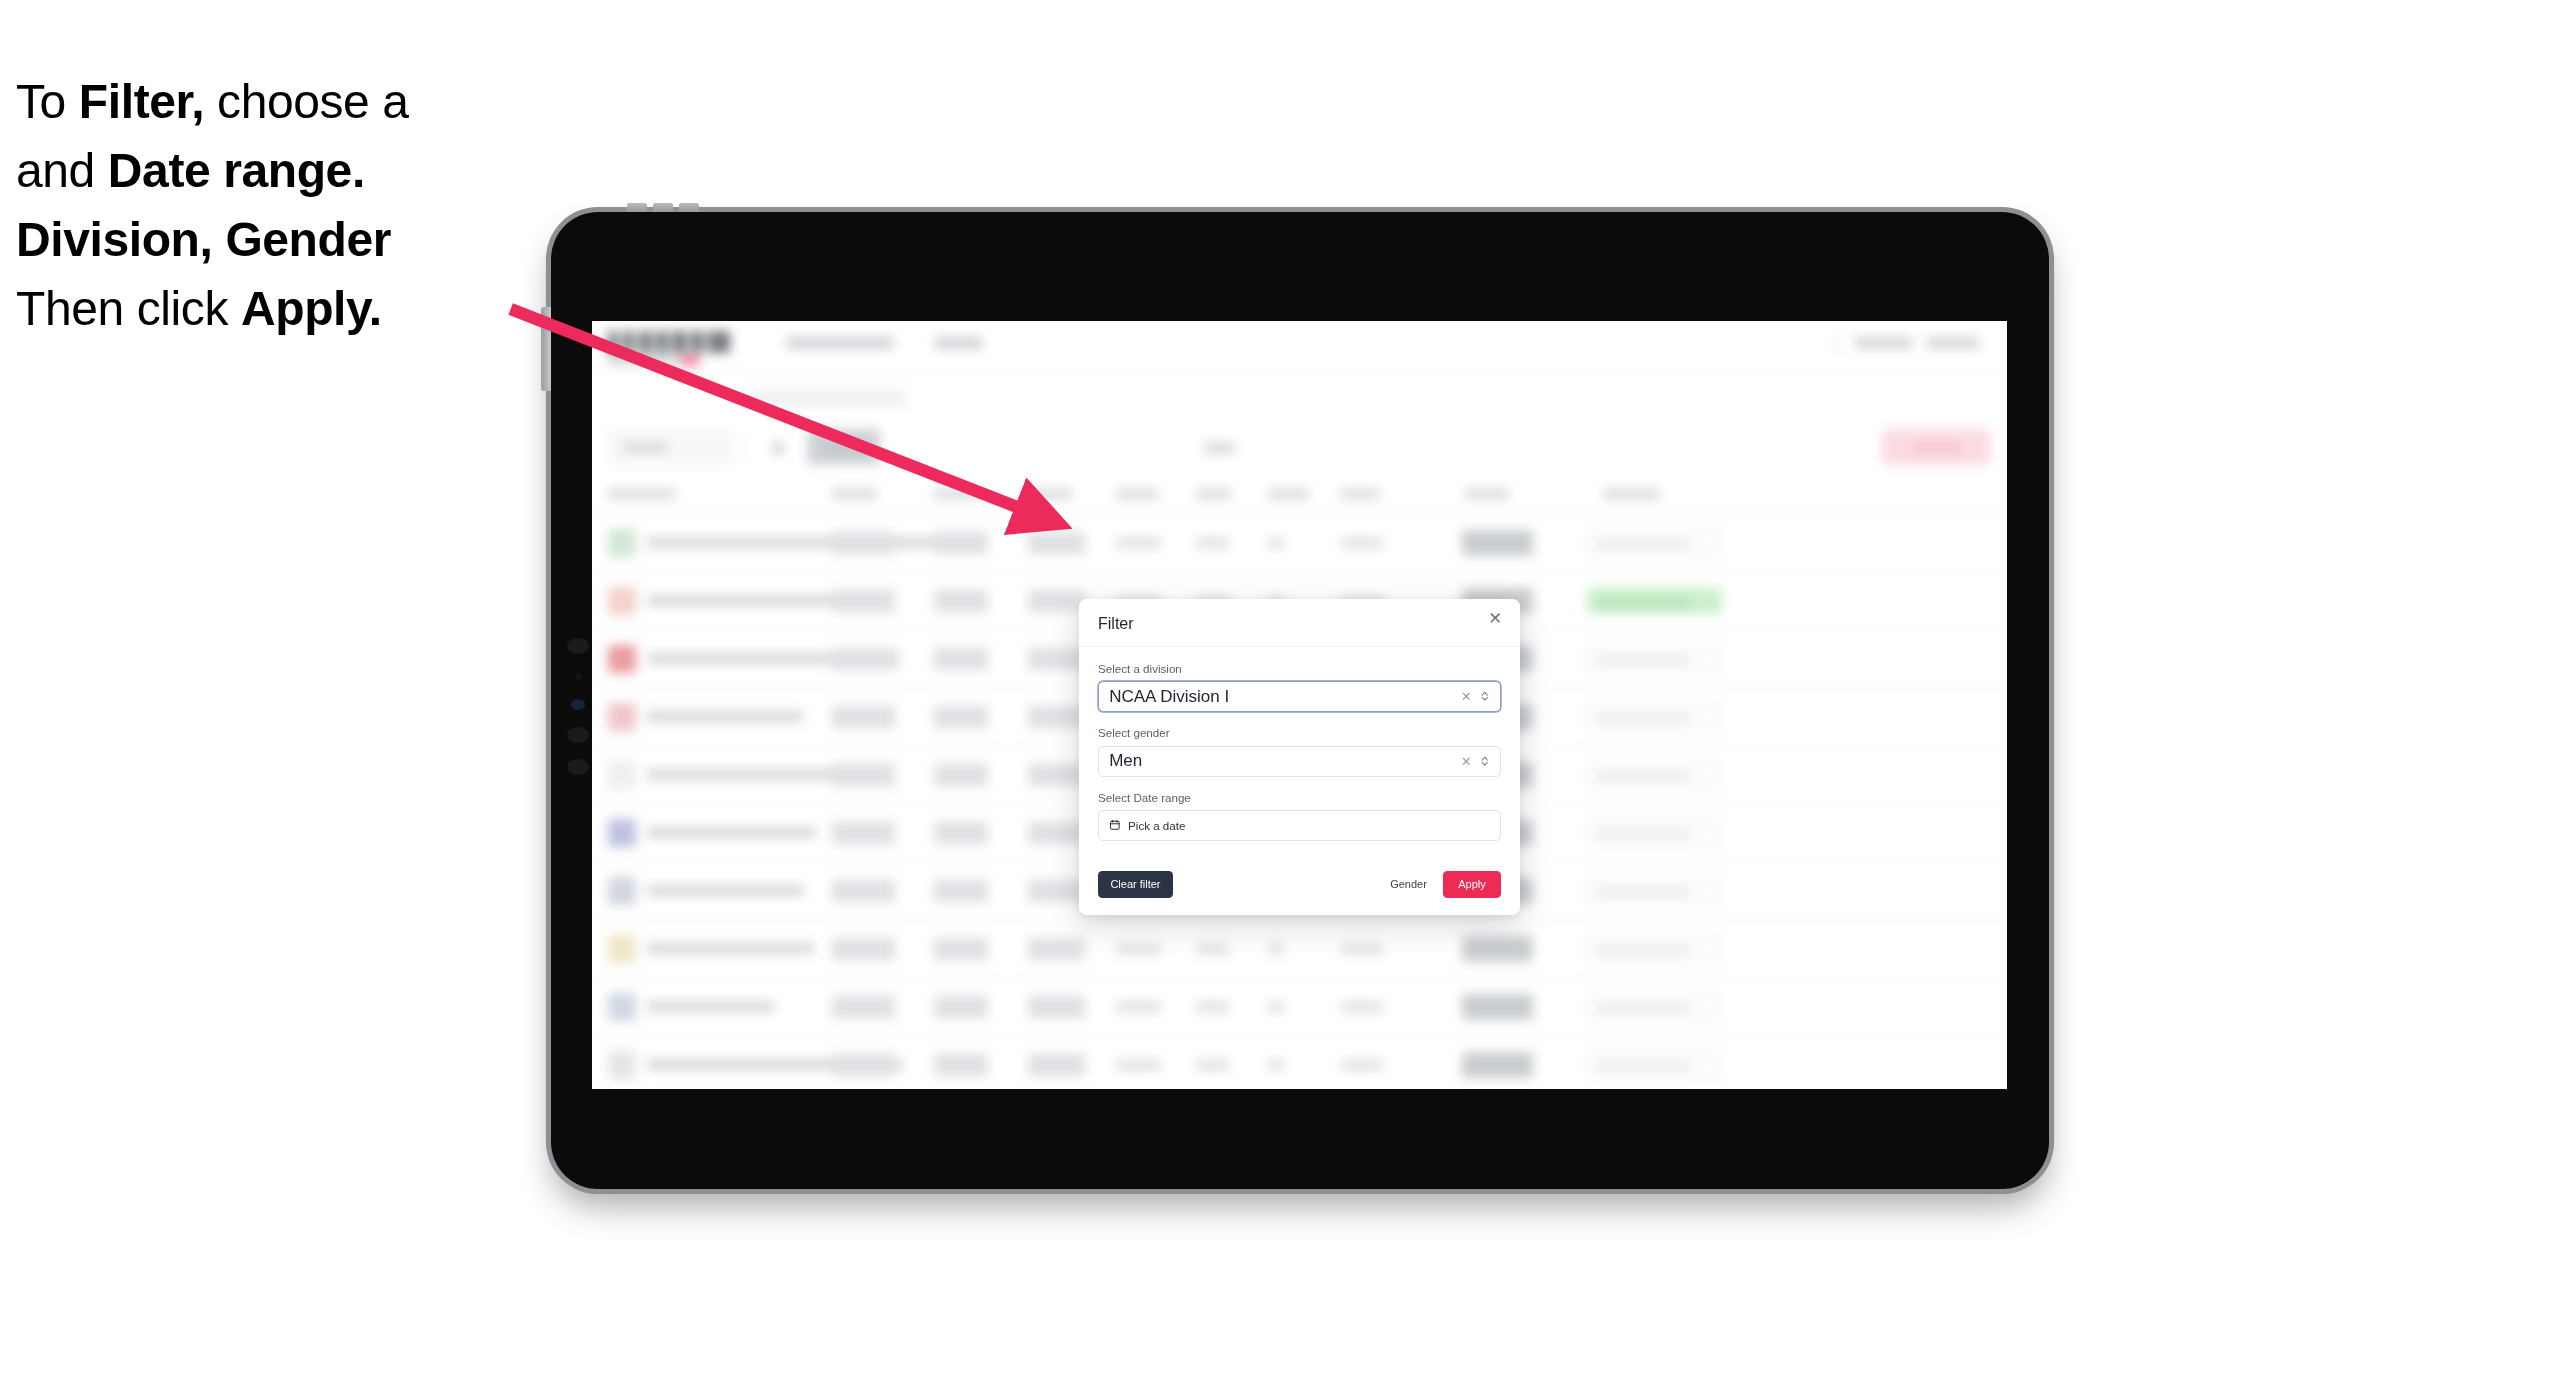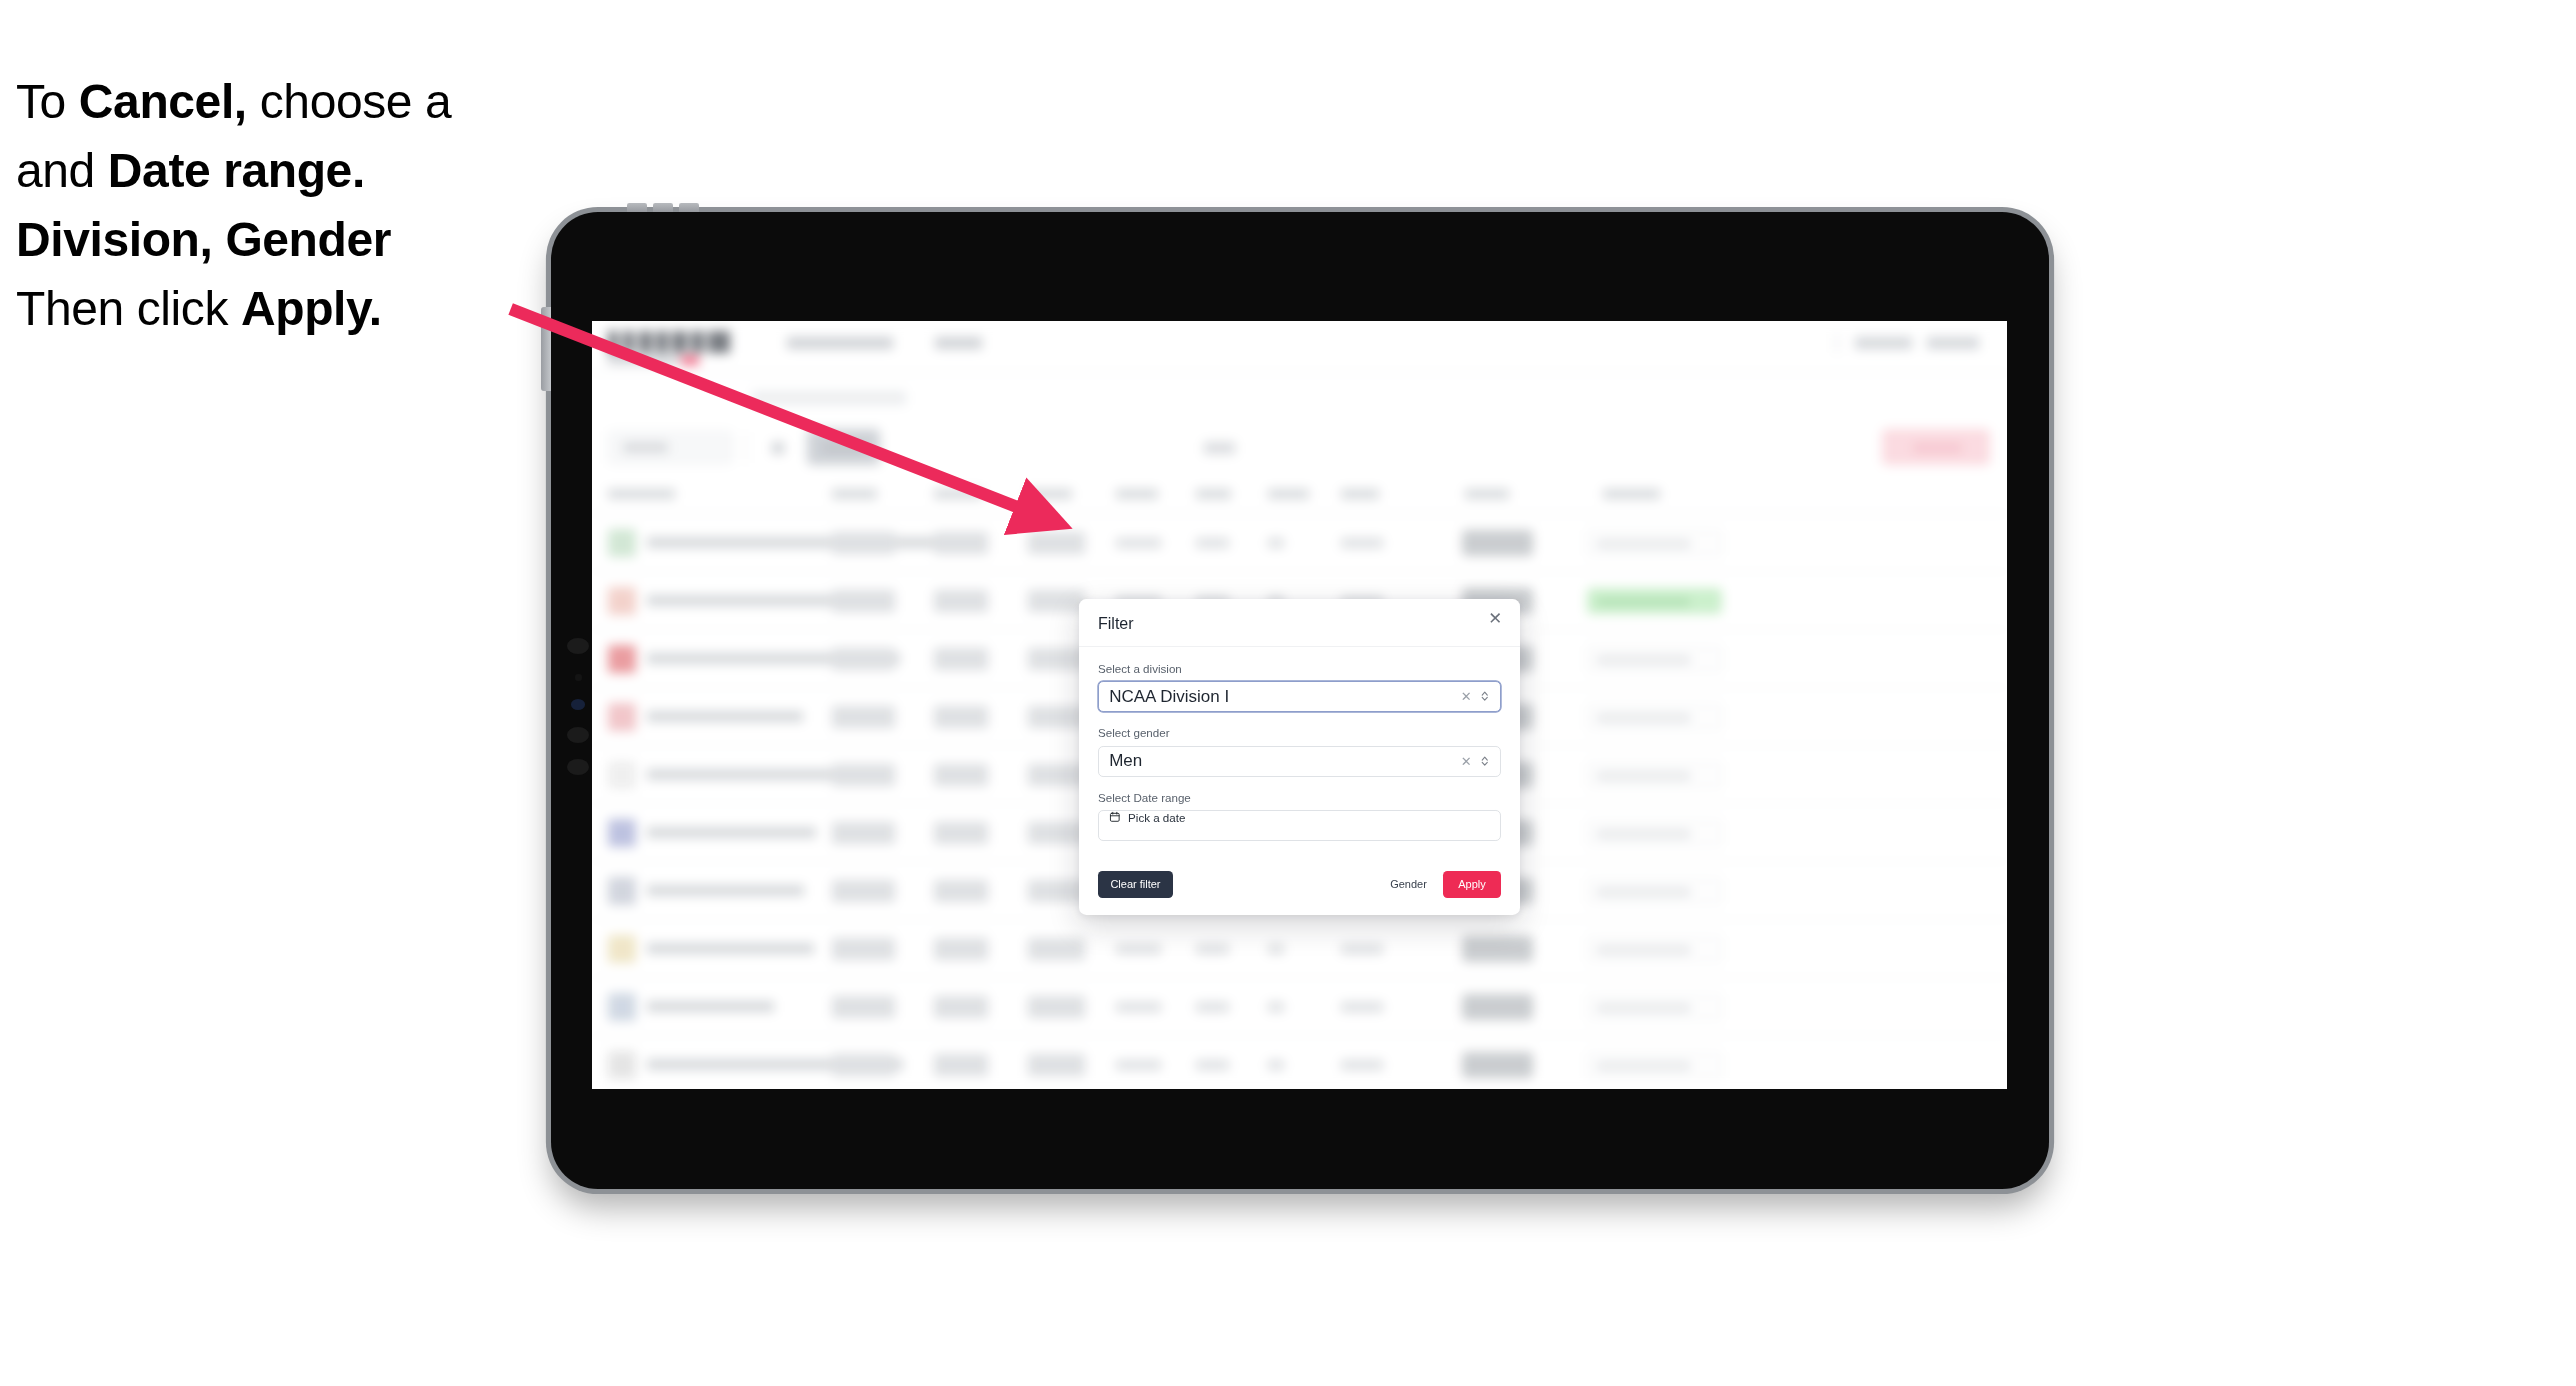--- a/index.html
+++ b/index.html
@@ -380,21 +380,21 @@
     cursor: pointer;
   }
   .sel-stepper svg { display: block; }
 
   .date-box {
     height: 31px;
     border: 0.7px solid #dfe2e6;
     border-radius: 5.1px;
     background: #ffffff;
     display: flex;
-    align-items: flex-start;
+    align-items: center;
     gap: 7.3px;
     padding: 0 10.2px;
     cursor: pointer;
   }
   .date-text { font-size: 11.6px; color: #2a323d; }
 
   #modal-footer {
     display: flex;
     align-items: center;
     padding: 10.2px 19px 17.5px 19px;
@@ -443,21 +443,21 @@
     pointer-events: none;
   }
 </style>
 </head>
 <body>
 
 <div id="stage">
 
   <div id="caption">
     <div>
-      <span>To </span><b>Cancel,</b><span> choose a</span>
+      <span>To </span><b>Filter,</b><span> choose a</span>
     </div>
     <div>
       <span>and </span><b>Date range.</b>
     </div>
     <div>
       <b>Division, Gender</b>
     </div>
     <div>
       <span>Then click </span><b>Apply.</b>
     </div>

